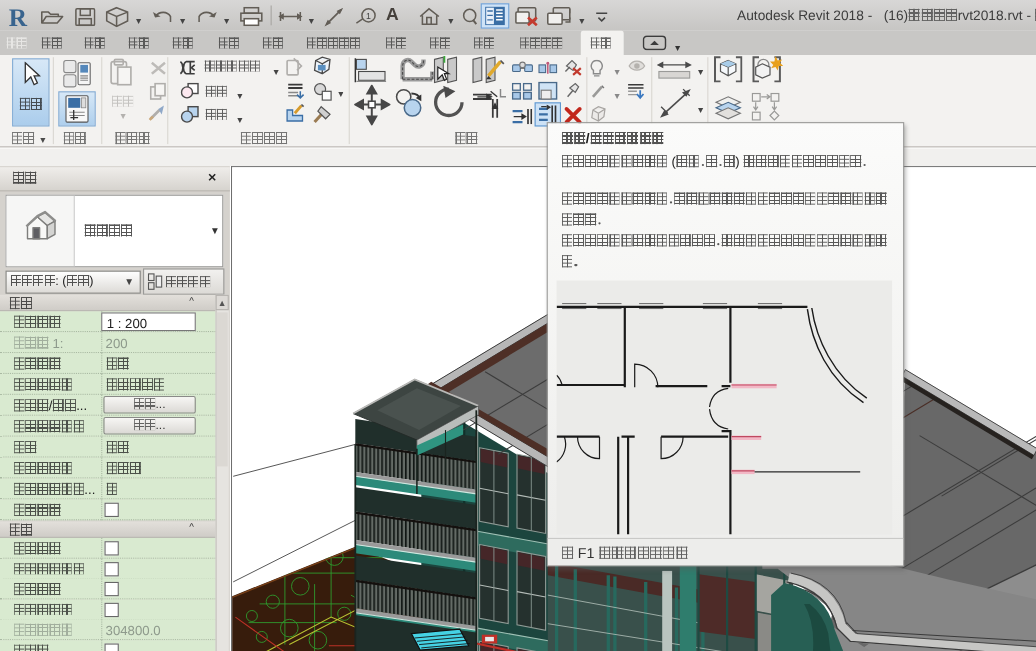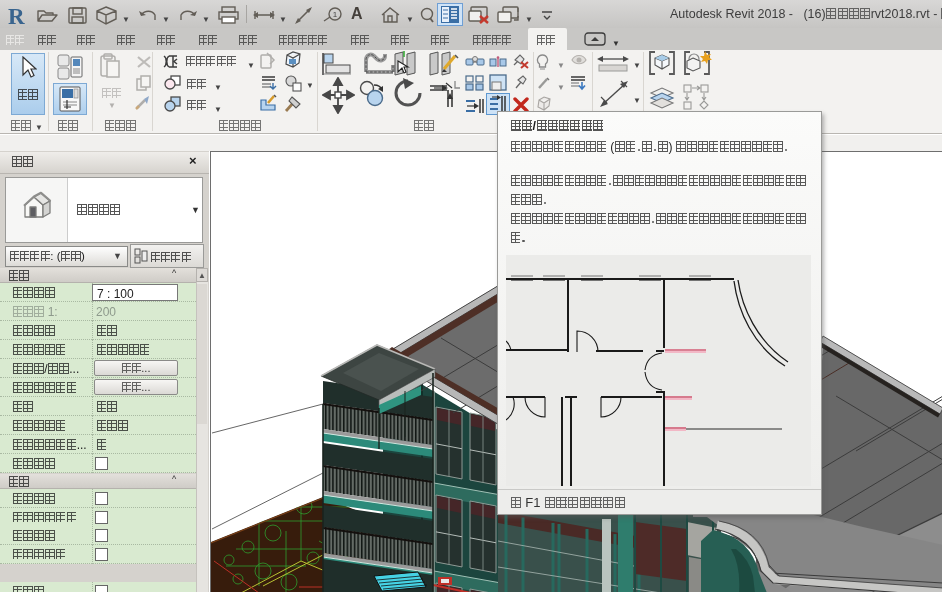--- a/index.html
+++ b/index.html
@@ -421,21 +421,21 @@
     </svg>
     <div class="t" style="left:150px;top:100px;font-size:11.5px;color:#1c1c1c"><span class="cn"><i></i><i></i><i></i><i></i></span></div>
     <div class="sech" style="top:117px">
       <span style="position:absolute;left:8px;top:1px"><span class="cn"><i></i><i></i></span></span>
       <span style="position:absolute;left:172px;top:0px;font-size:9px;color:#333">^</span>
     </div>
     <div class="row" style="top:132px">
       <div style="position:absolute;left:92px;top:0;width:1px;height:19px;border-left:1px dotted #a9b9a2"></div>
       <div class="lb" style=""><span class="cn"><i></i><i></i><i></i><i></i></span></div>
       <div style="position:absolute;left:92px;top:1px;width:86px;height:17px;background:#fff;border:1px solid #777">
-        <span style="position:absolute;left:4px;top:2px;font-size:12px">7 : 100</span>
+        <span style="position:absolute;left:4px;top:2px;font-size:12px">1 : 200</span>
       </div>
     </div>
     <div class="row" style="top:151px">
       <div style="position:absolute;left:92px;top:0;width:1px;height:19px;border-left:1px dotted #a9b9a2"></div>
       <div class="lb" style="color:#8e9a8c"><span class="cn"><i></i><i></i><i></i> 1:</span></div>
       <div class="vl" style="color:#8e9a8c">200</div>
     </div>
     <div class="row" style="top:170px">
       <div style="position:absolute;left:92px;top:0;width:1px;height:19px;border-left:1px dotted #a9b9a2"></div>
       <div class="lb" style=""><span class="cn"><i></i><i></i><i></i><i></i></span></div>
@@ -492,20 +492,25 @@
     </div>
     <div class="row" style="top:375.0px">
       <div style="position:absolute;left:92px;top:0;width:1px;height:19px;border-left:1px dotted #a9b9a2"></div>
       <div class="lb" style=""><span class="cn"><i></i><i></i><i></i><i></i></span></div>
       <div class="cb"></div>
     </div>
     <div class="row" style="top:393.5px">
       <div style="position:absolute;left:92px;top:0;width:1px;height:19px;border-left:1px dotted #a9b9a2"></div>
       <div class="lb" style=""><span class="cn"><i></i><i></i><i></i><i></i><i></i></span></div>
       <div class="cb"></div>
+    </div>
+    <div class="row" style="top:412.0px">
+      <div style="position:absolute;left:92px;top:0;width:1px;height:19px;border-left:1px dotted #a9b9a2"></div>
+      <div class="lb" style="color:#8e9a8c"><span class="cn"><i></i><i></i><i></i><i></i><i></i></span></div>
+      <div class="vl" style="color:#8e9a8c">304800.0</div>
     </div>
     <div class="row" style="top:430.5px">
       <div style="position:absolute;left:92px;top:0;width:1px;height:19px;border-left:1px dotted #a9b9a2"></div>
       <div class="lb" style=""><span class="cn"><i></i><i></i><i></i></span></div>
       <div class="cb"></div>
     </div>
     <div style="position:absolute;left:196px;top:117px;width:12px;height:324px;background:#e6e4e0;border-left:1px solid #c5c2bd"></div>
     <div style="position:absolute;left:196px;top:117px;width:12px;height:14px;background:#dddad6;border:1px solid #b5b2ae;text-align:center;font-size:8px;color:#555;line-height:13px">▲</div>
     <div style="position:absolute;left:197px;top:133px;width:10px;height:140px;background:#dbd8d3"></div>
   </div>

